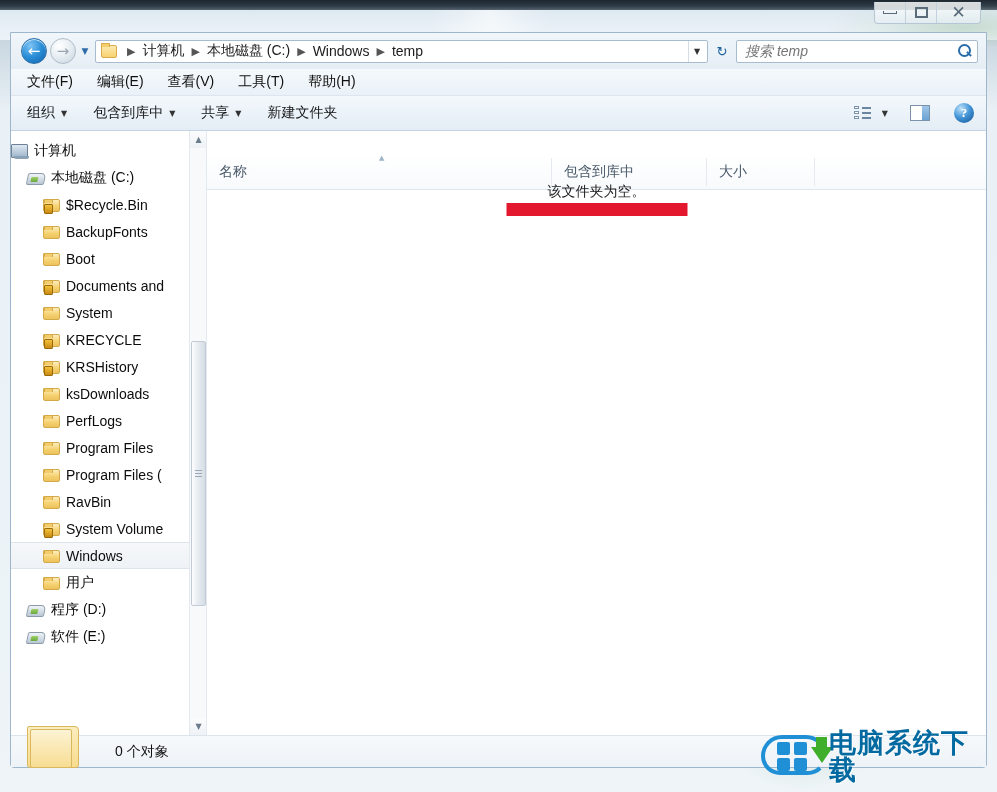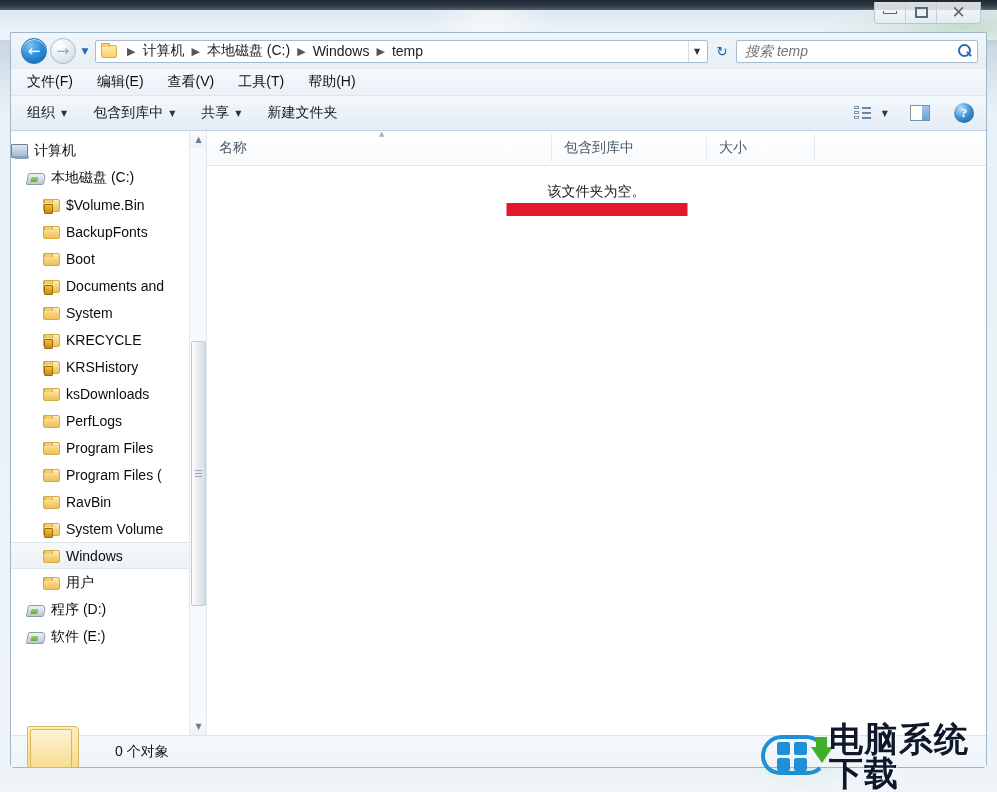--- a/index.html
+++ b/index.html
@@ -270,21 +270,21 @@
   }
   .sb-grip { width: 7px; }
   .sb-grip i { display: block; height: 1px; background: #9aa7b4; margin: 2px 0; }
 
   
   .filelist { flex: 1 1 auto; position: relative; background: #fff; }
   .col-head {
     height: 35px; display: flex; align-items: center;
     background: linear-gradient(180deg, #ffffff 0%, #f7fafc 100%);
     border-bottom: 1px solid #dfe6ed;
-    font-size: 14px; color: #4a5a6a;
+    font-size: 14px; color: #4a5a6a; margin-top: 24px;
   }
   .col {
     height: 28px; display: flex; align-items: center; padding-left: 12px;
     border-right: 1px solid #e4eaf0; position: relative; flex: 0 0 auto;
   }
   .col.sorted::after {
     content: "▲"; position: absolute; left: 50%; top: -4px;
     font-size: 7px; color: #9db4c8; font-family: "DejaVu Sans", sans-serif;
   }
   .empty-msg {
@@ -346,21 +346,21 @@
   .wm-arrow {
     position: absolute; left: 52px; top: 18px; width: 0; height: 0;
     border-left: 11px solid transparent; border-right: 11px solid transparent;
     border-top: 16px solid #3fae2a;
   }
   .wm-arrow-stem {
     position: absolute; left: 57px; top: 8px; width: 11px; height: 14px; background: #3fae2a;
   }
   .wm-text { position: relative; margin-left: -4px; }
   .wm-cn {
-    font-size: 34px; font-weight: bold; color: #0f172a;
+    font-size: 27px; font-weight: bold; color: #0369a1;
     letter-spacing: 1px; line-height: 1;
     text-shadow: 1px 1px 0 rgba(255,255,255,.85);
     font-family: "DejaVu Sans", sans-serif;
   }
   .wm-url {
     font-size: 28px; font-weight: bold; color: #111;
     line-height: 1; margin-top: -8px; margin-left: -22px;
     text-shadow: 1px 1px 0 rgba(255,255,255,.9);
     font-family: "Liberation Sans", sans-serif;
   }
@@ -467,21 +467,21 @@
           <div class="tree-row indent-0">
             <span class="ico ico-computer"></span>
             <span class="label">计算机</span>
           </div>
           <div class="tree-row indent-1">
             <span class="ico ico-drive"></span>
             <span class="label">本地磁盘 (C:)</span>
           </div>
           <div class="tree-row indent-2">
             <span class="ico ico-folder ico-lock"></span>
-            <span class="label">$Volume.Bin</span>
+            <span class="label">$Recycle.Bin</span>
           </div>
           <div class="tree-row indent-2">
             <span class="ico ico-folder"></span>
             <span class="label">BackupFonts</span>
           </div>
           <div class="tree-row indent-2">
             <span class="ico ico-folder"></span>
             <span class="label">Boot</span>
           </div>
           <div class="tree-row indent-2">

